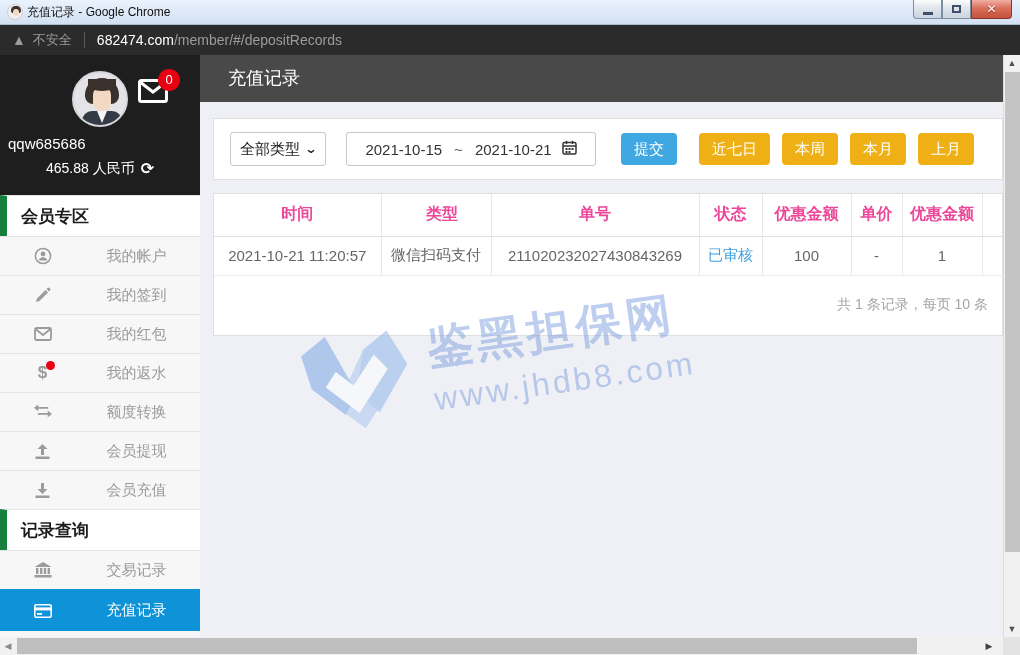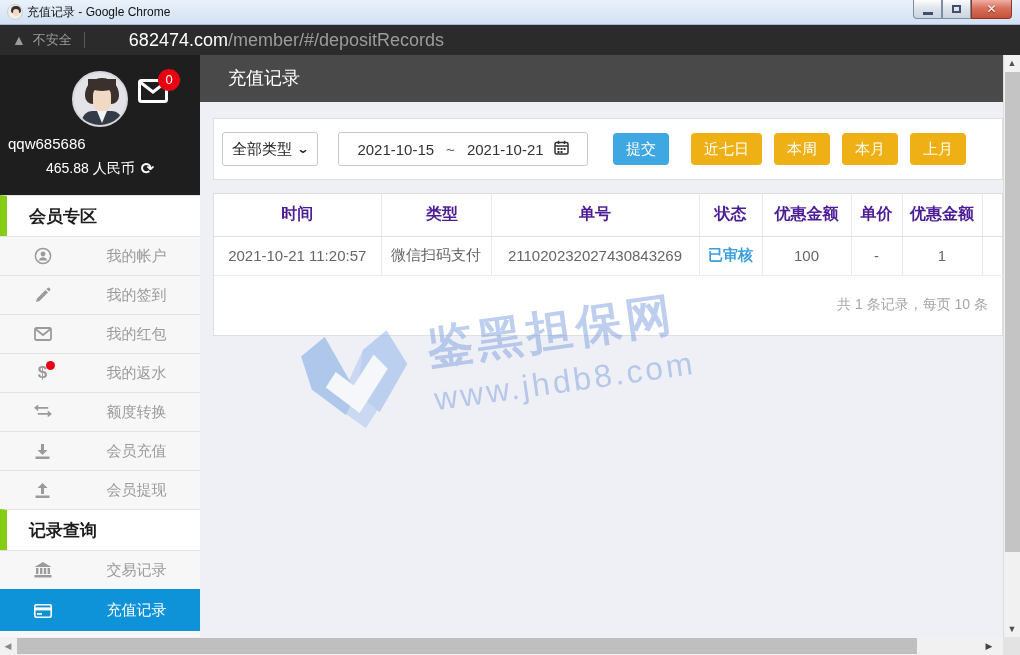--- a/index.html
+++ b/index.html
@@ -23,21 +23,21 @@
   .glyph-min{ display:block; width:10px; height:3px; background:#41506a; margin-top:8px; }
   .glyph-max{ display:block; width:9px; height:8px; border:2px solid #41506a; }
   .glyph-close{ font-size:12px; color:#fff; text-shadow:0 1px 1px #7e2417; }
 
   
   .addressbar{ position:absolute; left:0; top:25px; width:1020px; height:30px; background:#2b2b2b;
     display:flex; align-items:center; padding-left:12px; }
   .warn-icon{ color:#9c9c9c; font-size:14px; margin-right:7px; line-height:1; }
   .sec-label{ color:#9c9c9c; font-size:13px; }
   .addr-divider{ width:1px; height:16px; background:#5a5a5a; margin:0 12px; }
-  .url{ font-size:18px;margin-left:32px; }
+  .url{ font-size:14px; }
   .url .domain{ color:#ffffff; }
   .url .path{ color:#9c9c9c; }
 
   
   .sidebar{ position:absolute; left:0; top:55px; width:200px; height:582px; background:#f7f7f7; }
   .user-panel{ height:140px; background:#1e1e1e; position:relative; color:#fff; }
   .avatar{ position:absolute; left:72px; top:16px; width:56px; height:56px; border-radius:50%;
     background:#e3e3e8; overflow:hidden; border:2px solid #d6d6db; }
   .avatar .hair{ position:absolute; left:11px; top:5px; width:34px; height:26px; border-radius:17px 17px 8px 8px; background:#3a312d; }
   .avatar .face{ position:absolute; left:19px; top:14px; width:18px; height:24px; border-radius:8px; background:#f2d9c4; }
@@ -45,55 +45,55 @@
   .avatar .body{ position:absolute; left:8px; top:38px; width:40px; height:20px; border-radius:10px 10px 0 0; background:#353b46; }
   .avatar .collar{ position:absolute; left:23px; top:38px; width:10px; height:12px; background:#f5f5f5; clip-path:polygon(0 0,100% 0,50% 100%); }
   .mail{ position:absolute; left:138px; top:24px; color:#fff; }
   .mail svg{ display:block; }
   .badge{ position:absolute; left:20px; top:-10px; min-width:22px; height:22px; border-radius:11px; background:#e60012;
     color:#fff; font-size:13px; text-align:center; line-height:22px; padding:0 3px; }
   .username{ position:absolute; left:0; width:200px; top:80px; text-align:left; font-size:15px;margin-left:8px; }
   .balance{ position:absolute; left:0; width:200px; top:104px; text-align:center; font-size:14px; }
   .refresh-icon{ font-size:16px; font-weight:bold; margin-left:6px; vertical-align:-1px; cursor:pointer; }
 
-  .section-header{ background:#ffffff; border-left:7px solid #84cc16; border-top:1px solid #e4e4e4;
-    height:41px; line-height:41px; padding-left:22px; font-size:17px; font-weight:bold; color:#1c1c1c; }
+  .section-header{ background:#ffffff; border-left:7px solid #15803d; border-top:1px solid #e4e4e4;
+    height:41px; line-height:41px; padding-left:14px; font-size:17px; font-weight:bold; color:#1c1c1c; }
   .menu-item{ height:39px; background:#f7f7f7; border-top:1px solid #e3e3e3; color:#9b9b9b; font-size:15px;
     display:flex; align-items:center; justify-content:center; cursor:pointer;gap:46px; }
   .menu-item .mi-icon{ width:18px; height:18px; margin-right:9px; position:relative; display:inline-flex; align-items:center; justify-content:center; }
   .menu-item .mi-icon svg{ display:block; }
   .menu-item .mi-icon.dollar{ font-size:17px; font-weight:bold; }
   .menu-item .mi-icon .reddot{ position:absolute; right:-3px; top:-3px; width:9px; height:9px; border-radius:50%; background:#e60012; }
   .menu-item.active{ background:#0f93d8; color:#ffffff; border-top-color:#0f93d8; height:42px; }
   .menu-item:nth-of-type(n) { flex-shrink:0; }
 
   
   .main{ position:absolute; left:200px; top:55px; width:803px; height:582px; background:#eef0f5; overflow:hidden; }
   .page-header{ height:47px; background:#494949; color:#fff; font-size:18px; line-height:47px; padding-left:28px; }
 
   .filter-card{ position:absolute; left:13px; top:63px; width:790px; height:62px; background:#fff; border:1px solid #dfdfdf;
-    display:flex; align-items:center; padding-left:8px; }
+    display:flex; align-items:center; padding-left:16px; }
   .select-box{ width:96px; height:34px; border:1px solid #c8c8c8; border-radius:3px; background:#fff;
     display:flex; align-items:center; justify-content:space-between; padding:0 9px; font-size:15px; color:#222; cursor:pointer; }
   .chevron{ font-size:12px; color:#222; font-weight:bold; transform:scaleX(1.3); }
   .date-box{ width:250px; height:34px; border:1px solid #c8c8c8; border-radius:3px; background:#fff; margin-left:20px;
     display:flex; align-items:center; justify-content:center; font-size:15px; color:#333; cursor:text; }
   .date-box .sep{ margin:0 12px; color:#555; }
   .cal-icon{ margin-left:10px; color:#333; }
   .btn{ height:32px; border:none; border-radius:4px; color:#fff; font-size:15px; padding:0 13px;
     font-family:inherit; cursor:pointer; }
   .btn-submit{ background:#3fa7e2; margin-left:25px; }
   .btn-quick{ background:#eeb014; margin-left:12px; }
   .btn-quick:first-of-type{ margin-left:22px; }
 
   .table-card{ position:absolute; left:13px; top:138px; width:790px; height:143px; background:#fff; border:1px solid #dfdfdf; }
   table{ border-collapse:collapse; table-layout:fixed; width:910px; }
   th,td{ border-right:1px solid #e8e8e8; text-align:center; overflow:hidden; white-space:nowrap; }
   th:last-child,td:last-child{ border-right:none; }
-  th{ height:42px; font-size:16px; color:#4c1d95; font-weight:bold; border-bottom:1px solid #e0e0e0; }
+  th{ height:42px; font-size:16px; color:#ec4899; font-weight:bold; border-bottom:1px solid #e0e0e0; }
   td{ height:39px; font-size:15px; color:#666; border-bottom:1px solid #ececec;margin-top:7px; }
   td.status{ color:#3c9fdc; }
   .pagination{ position:absolute; right:14px; top:102px; font-size:14px; color:#a5a5a5; }
 
   
   .watermark{ position:absolute; left:95px; top:218px; width:480px; height:160px; transform:rotate(-8deg);
     pointer-events:none; opacity:0.5; display:flex; align-items:center; }
   .wm-logo{ flex:0 0 auto; }
   .wm-text{ margin-left:14px; color:#7f9fe0; }
   .wm-line1{ font-size:46px; font-weight:bold; letter-spacing:4px; }
@@ -196,34 +196,34 @@
           <svg width="19" height="14" viewBox="0 0 19 14">
             <path d="M4.5 0 L4.5 3 L15 3 L15 5 L4.5 5 L4.5 8 L0 4 Z" fill="currentColor" transform="translate(0,-1) scale(1,0.9)"></path>
             <path d="M14.5 6 L14.5 9 L4 9 L4 11 L14.5 11 L14.5 14 L19 10 Z" fill="currentColor" transform="translate(0,0) scale(1,0.9)"></path>
           </svg>
         </span>
         <span>额度转换</span>
       </div>
       <div class="menu-item">
         <span class="mi-icon">
           <svg width="17" height="17" viewBox="0 0 17 17">
+            <path d="M7 12 h3 V6 h3.5 L8.5 1 L3.5 6 H7 Z" fill="currentColor"></path>
+            <rect x="1.5" y="13.5" width="14" height="2.5" fill="currentColor"></rect>
+          </svg>
+        </span>
+        <span>会员提现</span>
+      </div>
+      <div class="menu-item">
+        <span class="mi-icon">
+          <svg width="17" height="17" viewBox="0 0 17 17">
             <path d="M7 1 h3 v6 h3.5 L8.5 12 L3.5 7 H7 Z" fill="currentColor"></path>
             <rect x="1.5" y="13.5" width="14" height="2.5" fill="currentColor"></rect>
           </svg>
         </span>
         <span>会员充值</span>
-      </div>
-      <div class="menu-item">
-        <span class="mi-icon">
-          <svg width="17" height="17" viewBox="0 0 17 17">
-            <path d="M7 12 h3 V6 h3.5 L8.5 1 L3.5 6 H7 Z" fill="currentColor"></path>
-            <rect x="1.5" y="13.5" width="14" height="2.5" fill="currentColor"></rect>
-          </svg>
-        </span>
-        <span>会员提现</span>
       </div>
       <div class="section-header">记录查询</div>
       <div class="menu-item">
         <span class="mi-icon">
           <svg width="18" height="16" viewBox="0 0 18 16">
             <path d="M9 0 L17.5 5 H0.5 Z" fill="currentColor"></path>
             <rect x="2" y="6" width="2.4" height="6" fill="currentColor"></rect>
             <rect x="6" y="6" width="2.4" height="6" fill="currentColor"></rect>
             <rect x="9.8" y="6" width="2.4" height="6" fill="currentColor"></rect>
             <rect x="13.6" y="6" width="2.4" height="6" fill="currentColor"></rect>
@@ -289,21 +289,21 @@
             <th style="width: 51px;">单价</th>
             <th style="width: 80px;">优惠金额</th>
             <th style="width: 142px;">到账金额</th>
           </tr>
         </thead>
       <tbody id="table-body">
           <tr>
             <td style="width: 167px;">2021-10-21 11:20:57</td>
             <td style="width: 110px;">微信扫码支付</td>
             <td style="width: 208px;">211020232027430843269</td>
-            <td class="status" style="width: 63px; font-weight: bold;">已审核</td>
+            <td class="status" style="width: 63px;">已审核</td>
             <td style="width: 89px;">100</td>
             <td style="width: 51px;">-</td>
             <td style="width: 80px;">1</td>
             <td style="width: 142px;"></td>
           </tr>
         </tbody>
     </table>
     <div class="pagination">共 1 条记录，每页 10 条</div>
   </div>
 

